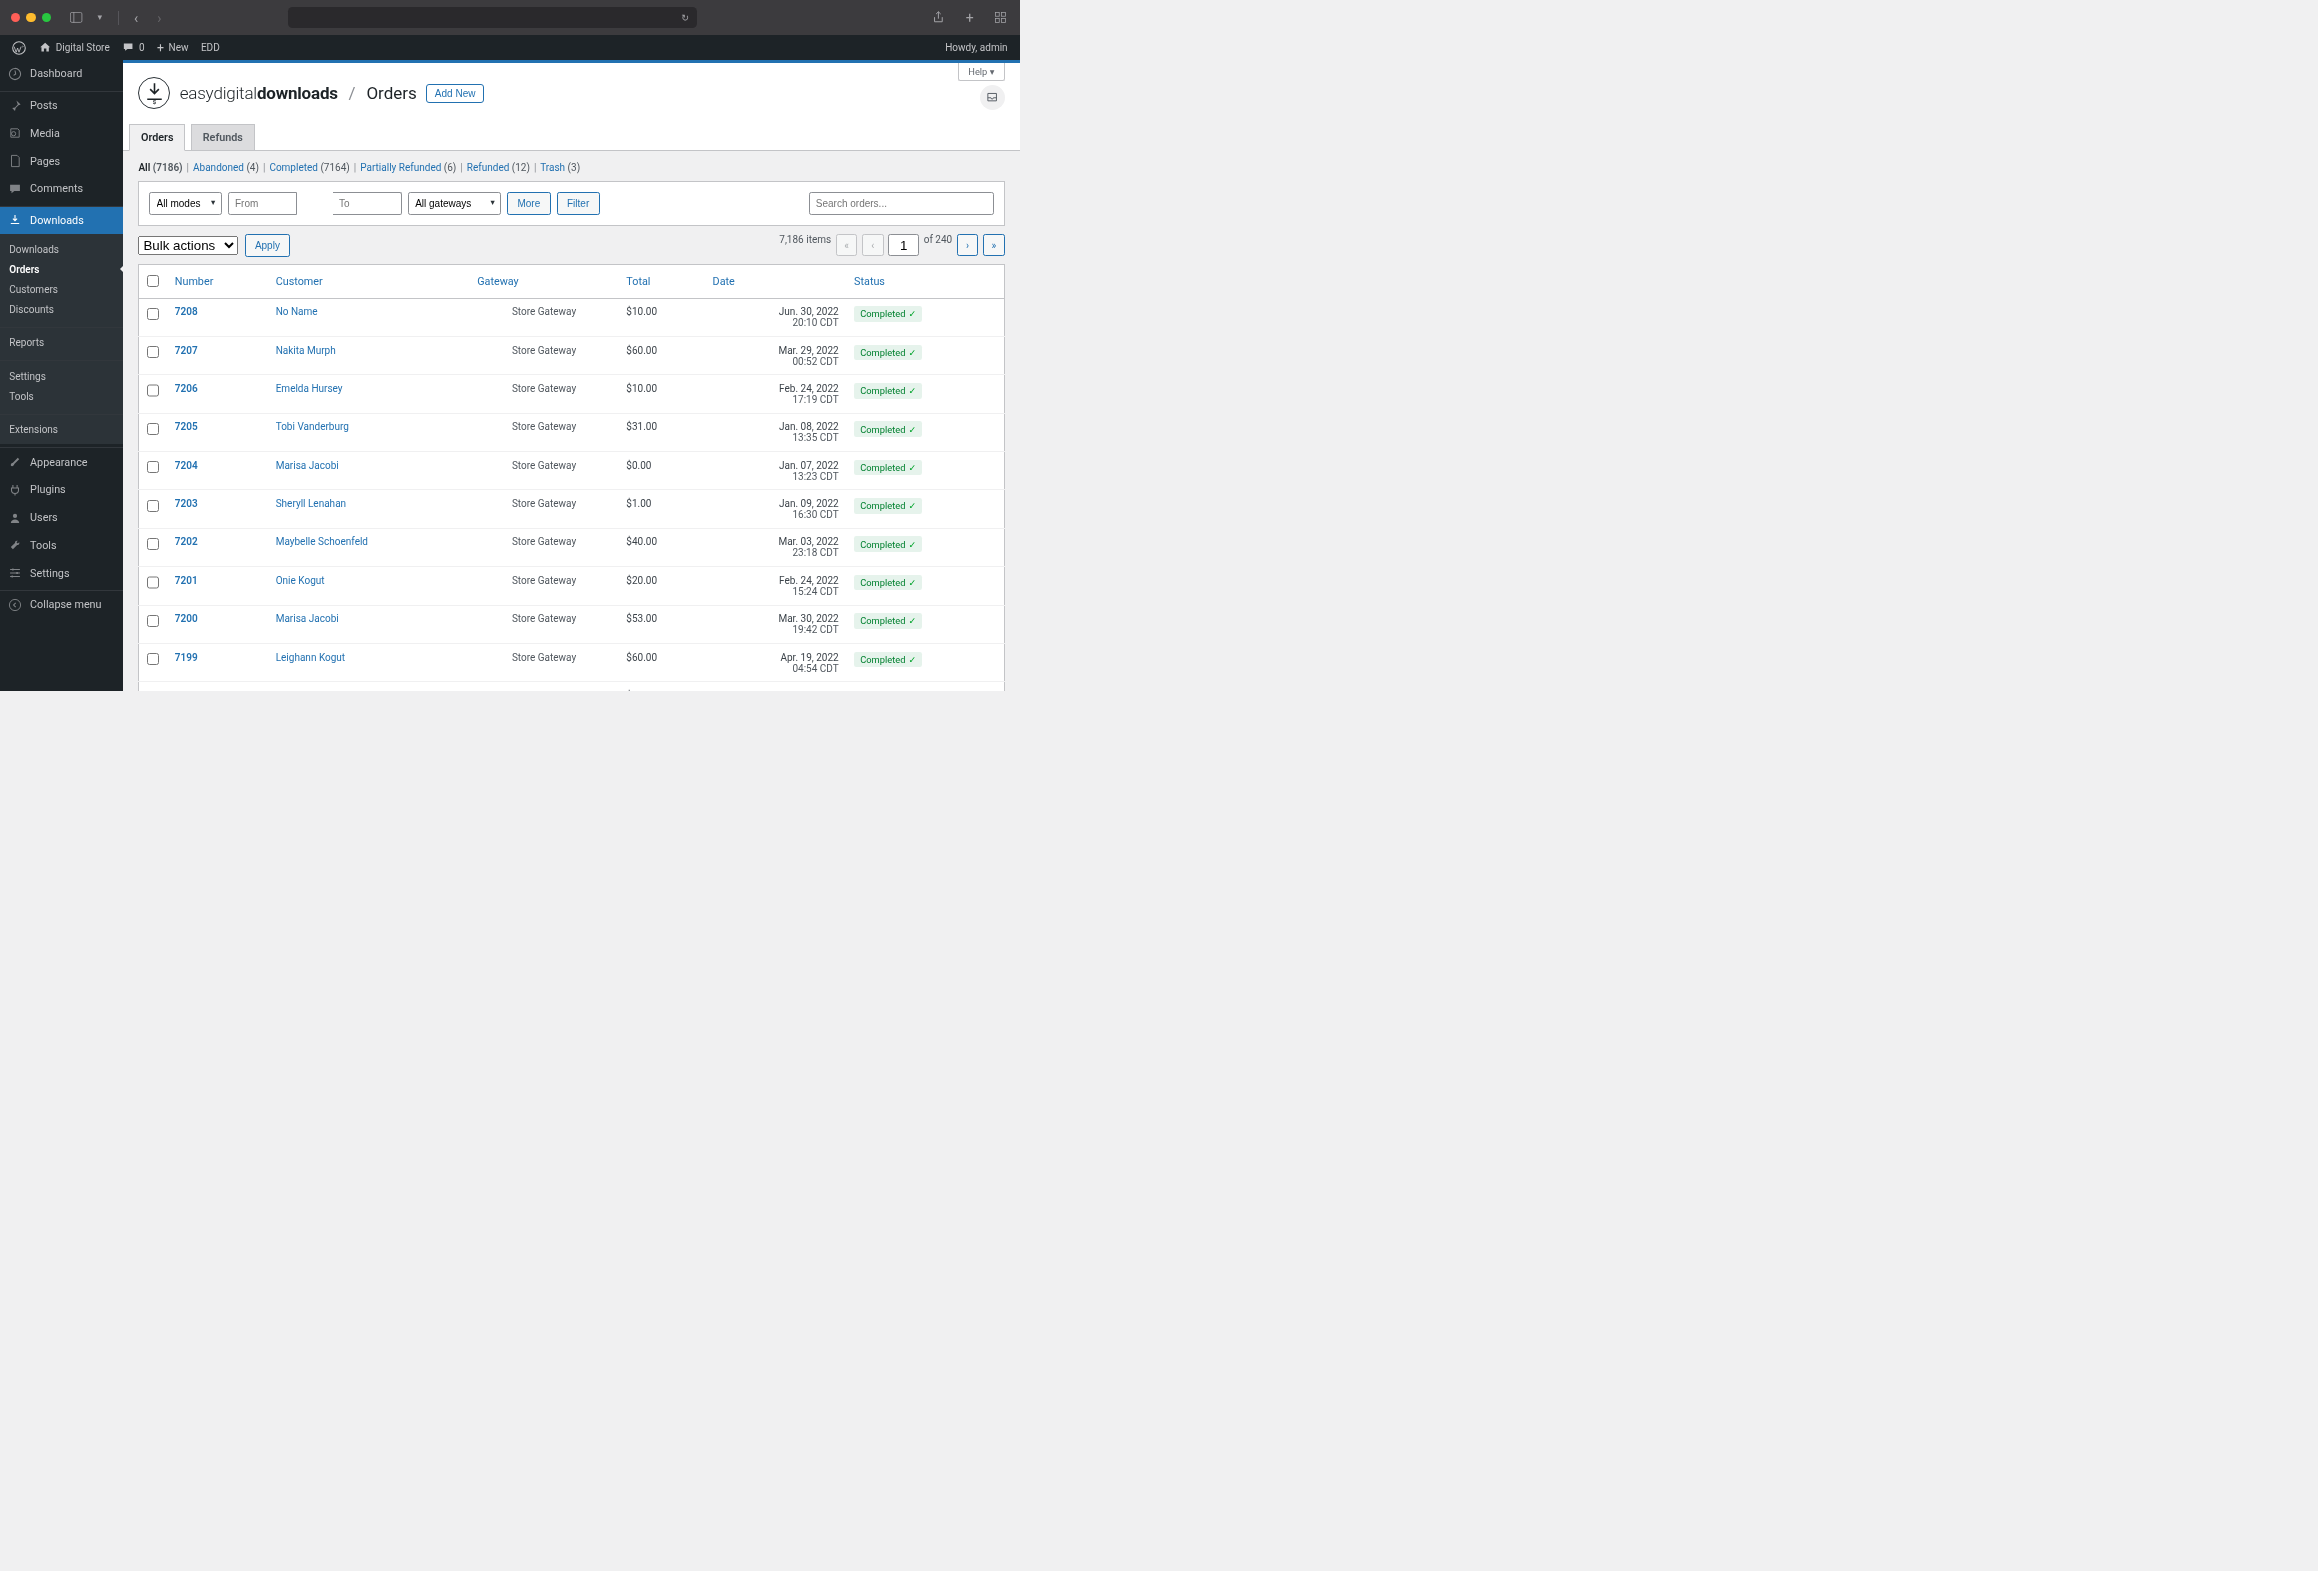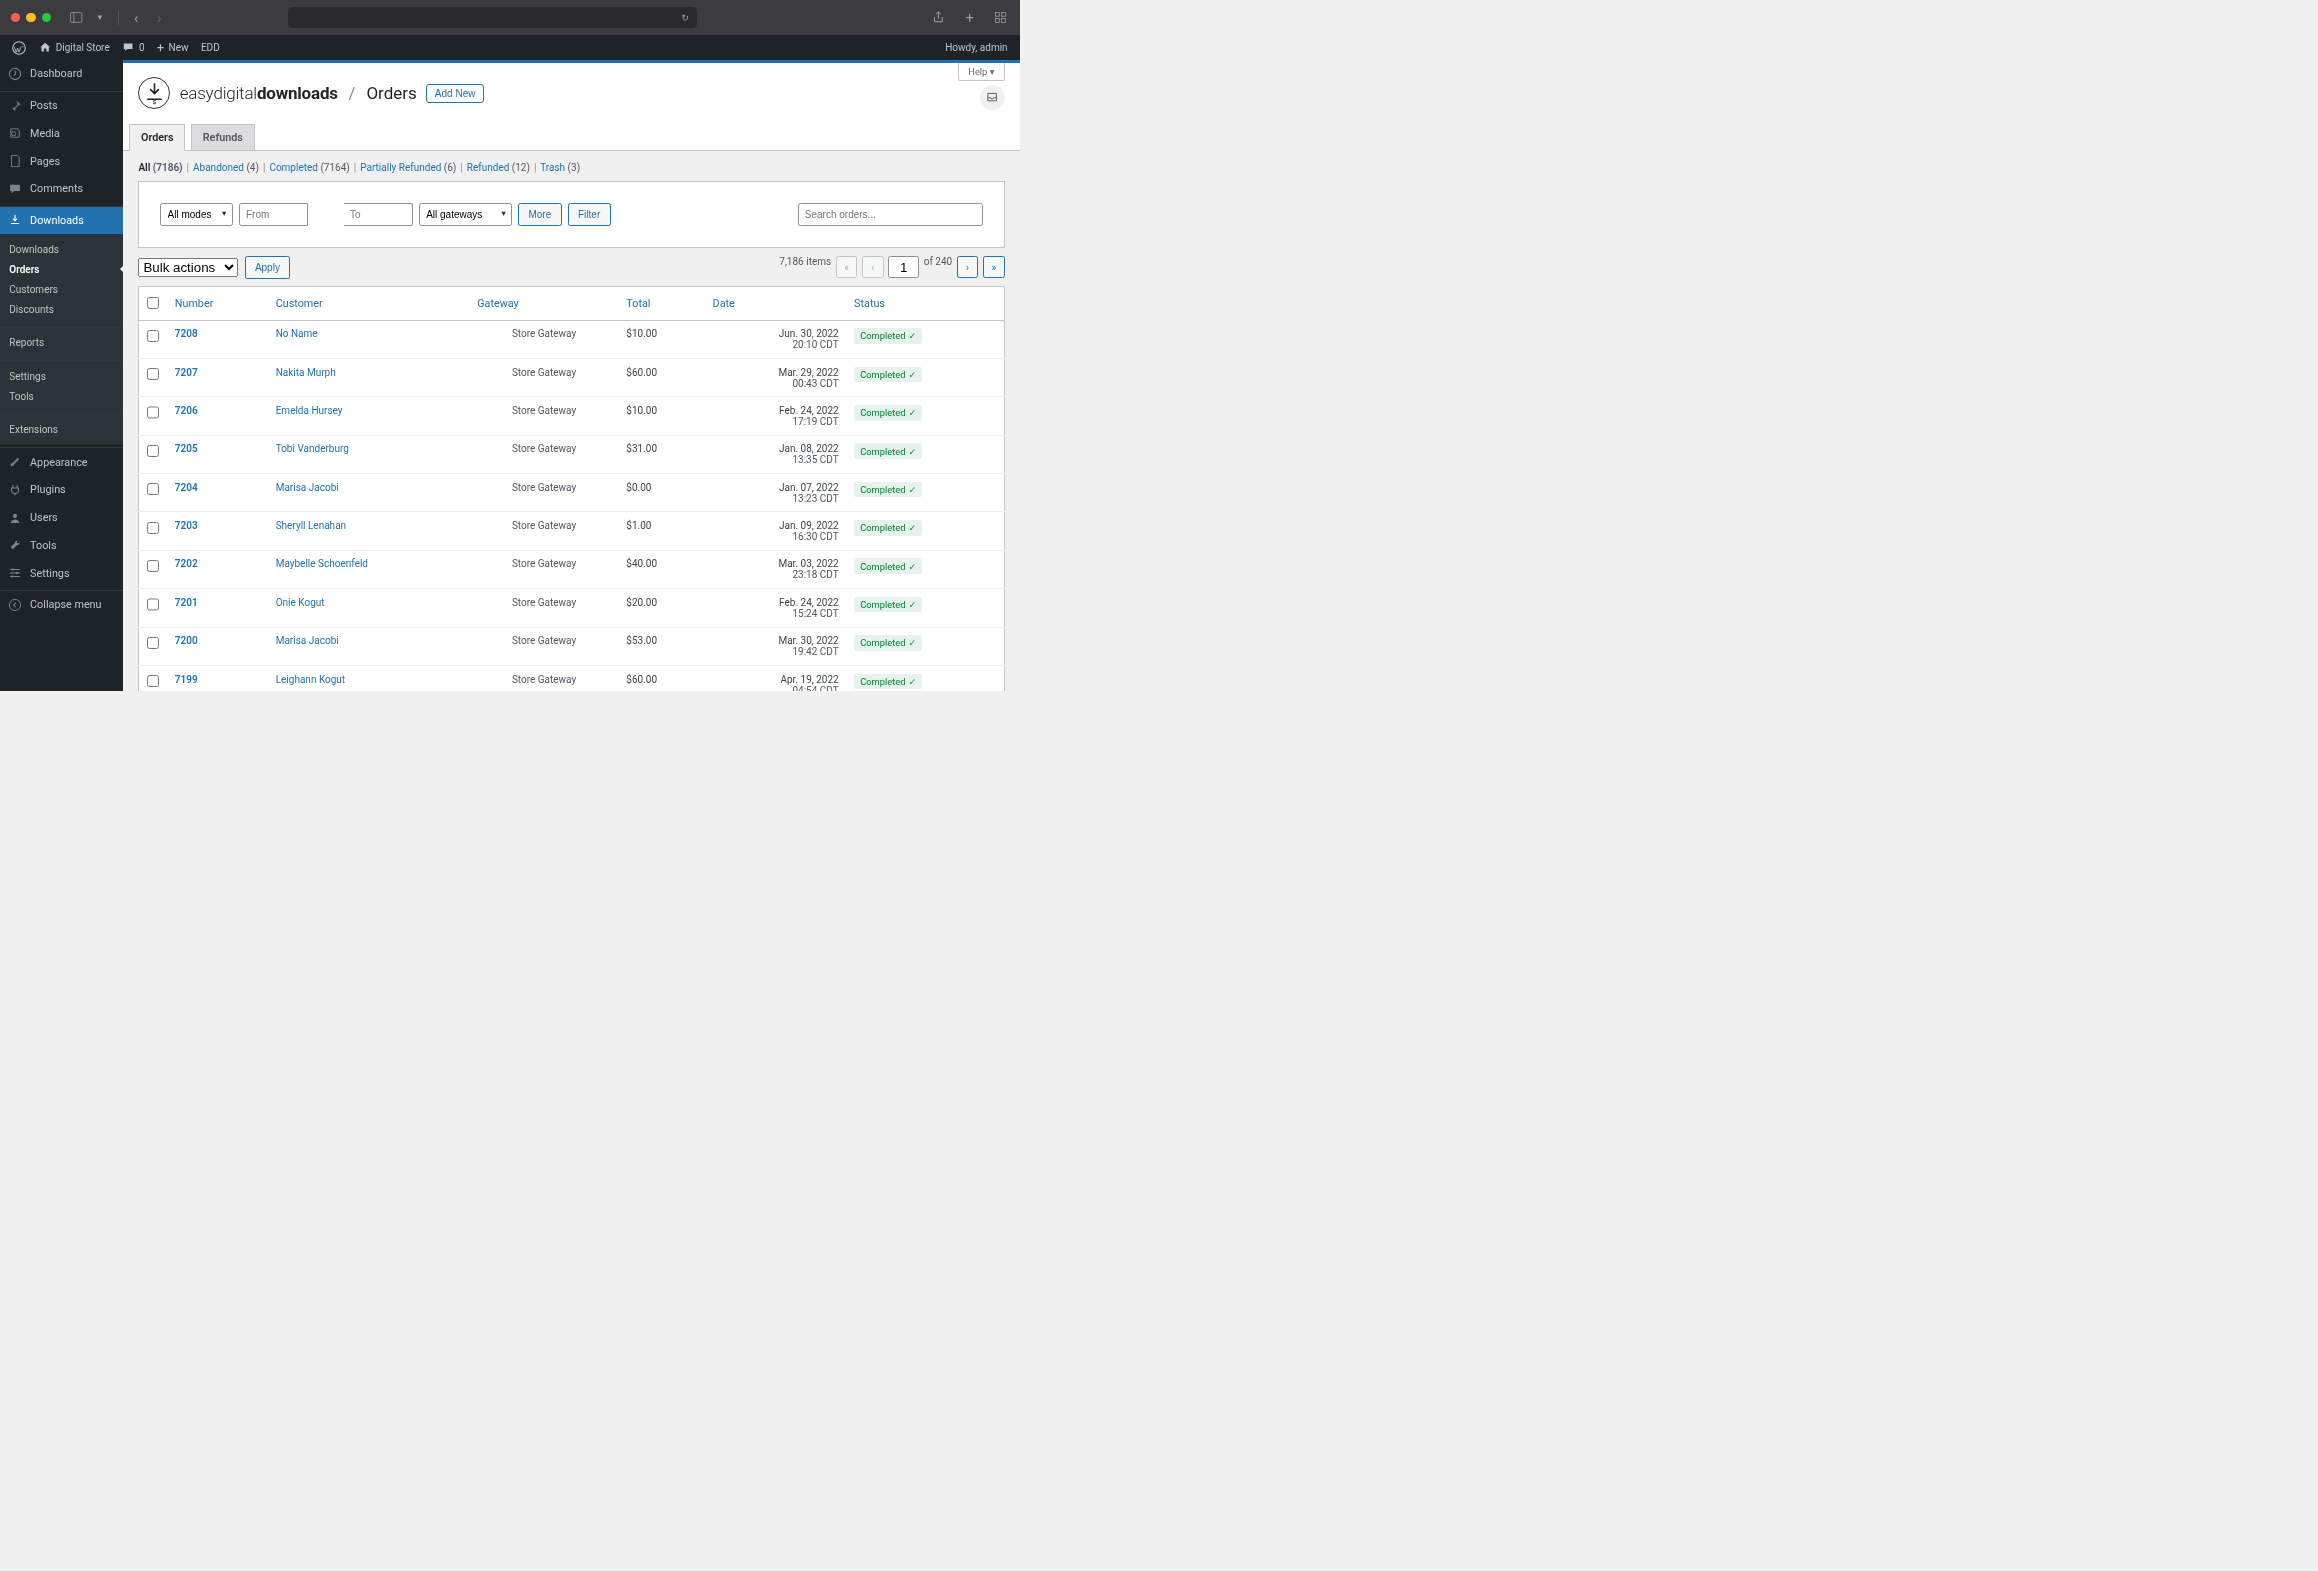--- a/index.html
+++ b/index.html
@@ -61,21 +61,21 @@
 .content-pad{ padding:0 15.4px 15.4px 15.4px;}
 
 
 .subsubsub{ padding:10.8px 0 7.7px 0; font-size:10px;}
 .subsubsub .ss-item{ color:#2271b1; cursor:pointer;}
 .subsubsub .ss-item.current{ color:#1d2327; font-weight:600;}
 .subsubsub .count{ color:#50575e;}
 .subsubsub .sep{ color:#8c8f94; margin:0 1.5px;}
 
 
-.filter-bar{ background:#fff; border:0.8px solid #c3c4c7; padding:21px; display:flex; align-items:center; gap:6.2px;}
+.filter-bar{ background:#fff; border:0.8px solid #c3c4c7; padding:10px; display:flex; align-items:center; gap:6.2px;}
 .filter-bar select, .filter-bar input[type=text]{ border:0.8px solid #8c8f94; border-radius:2.3px; padding:3.1px 6.2px; font-size:10px; height:23px; background:#fff;}
 .filter-bar .sel-wrap{position:relative; display:inline-block;}
 .filter-bar .sel-wrap::after{content:'▾'; position:absolute; right:6.2px; top:5.4px; pointer-events:none; color:#2c3338; font-size:8.5px;}
 .filter-bar select{ appearance:none; padding-right:20px;}
 .date-inputs{display:flex;gap:36px;}
 .date-inputs input{ border-radius:0;}
 .date-inputs input:first-child{border-radius:2.3px 0 0 2.3px;}
 .date-inputs input:last-child{border-radius:0 2.3px 2.3px 0; border-left:none;}
 .btn-secondary{ border:0.8px solid #2271b1; color:#2271b1; background:#f6f7f7; padding:3.1px 9.3px; border-radius:2.3px; cursor:pointer; height:23px; font-size:10px;}
 .search-orders{ margin-left:auto;}
@@ -396,21 +396,21 @@
     <td class="total">$10.00</td>
     <td class="date-cell">Jun. 30, 2022<br><span class="time">20:10 CDT</span></td>
     <td><span class="status-badge">Completed <span class="check">✓</span></span></td>
               </tr>
               <tr>
     <td class="check"><input type="checkbox" style=""></td>
     <td><span class="order-num">7207</span></td>
     <td><span class="cust-link">Nakita Murph</span></td>
     <td class="gateway">Store Gateway</td>
     <td class="total">$60.00</td>
-    <td class="date-cell">Mar. 29, 2022<br><span class="time">00:43 CDT</span></td>
+    <td class="date-cell">Mar. 29, 2022<br><span class="time">00:52 CDT</span></td>
     <td><span class="status-badge">Completed <span class="check">✓</span></span></td>
               </tr>
               <tr>
     <td class="check"><input type="checkbox" style=""></td>
     <td><span class="order-num">7206</span></td>
     <td><span class="cust-link">Emelda Hursey</span></td>
     <td class="gateway">Store Gateway</td>
     <td class="total">$10.00</td>
     <td class="date-cell">Feb. 24, 2022<br><span class="time">17:19 CDT</span></td>
     <td><span class="status-badge">Completed <span class="check">✓</span></span></td>

